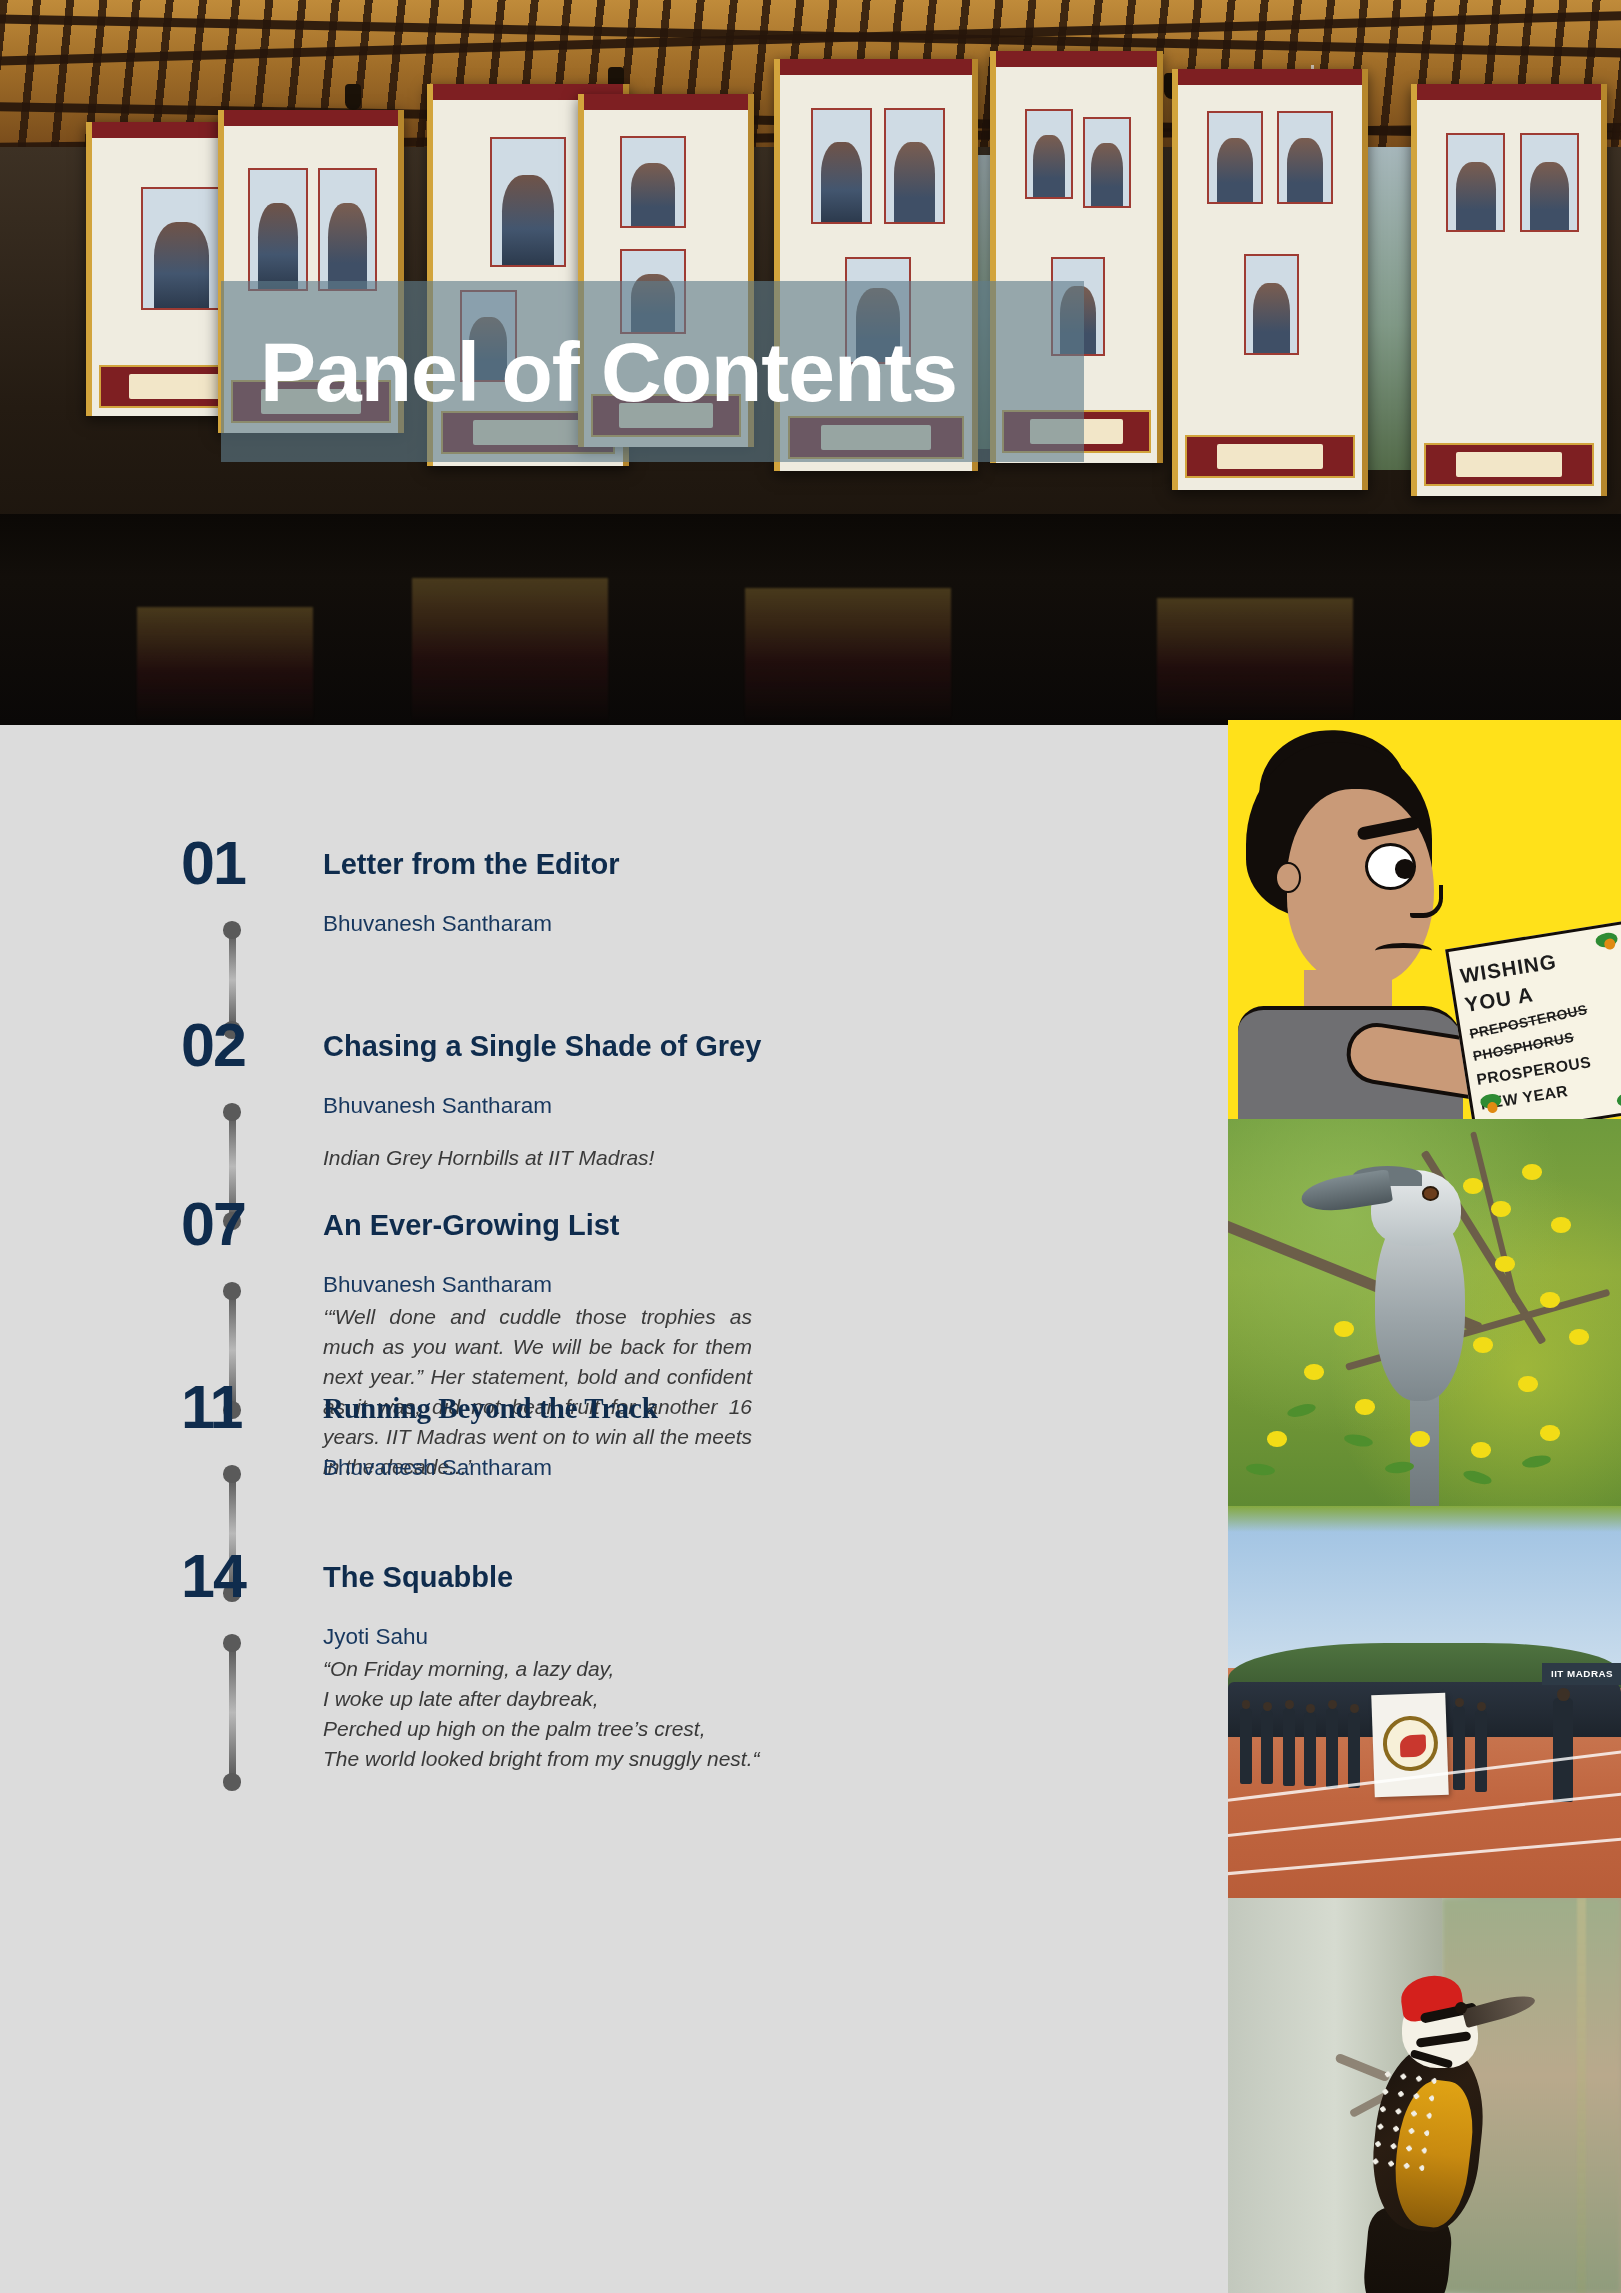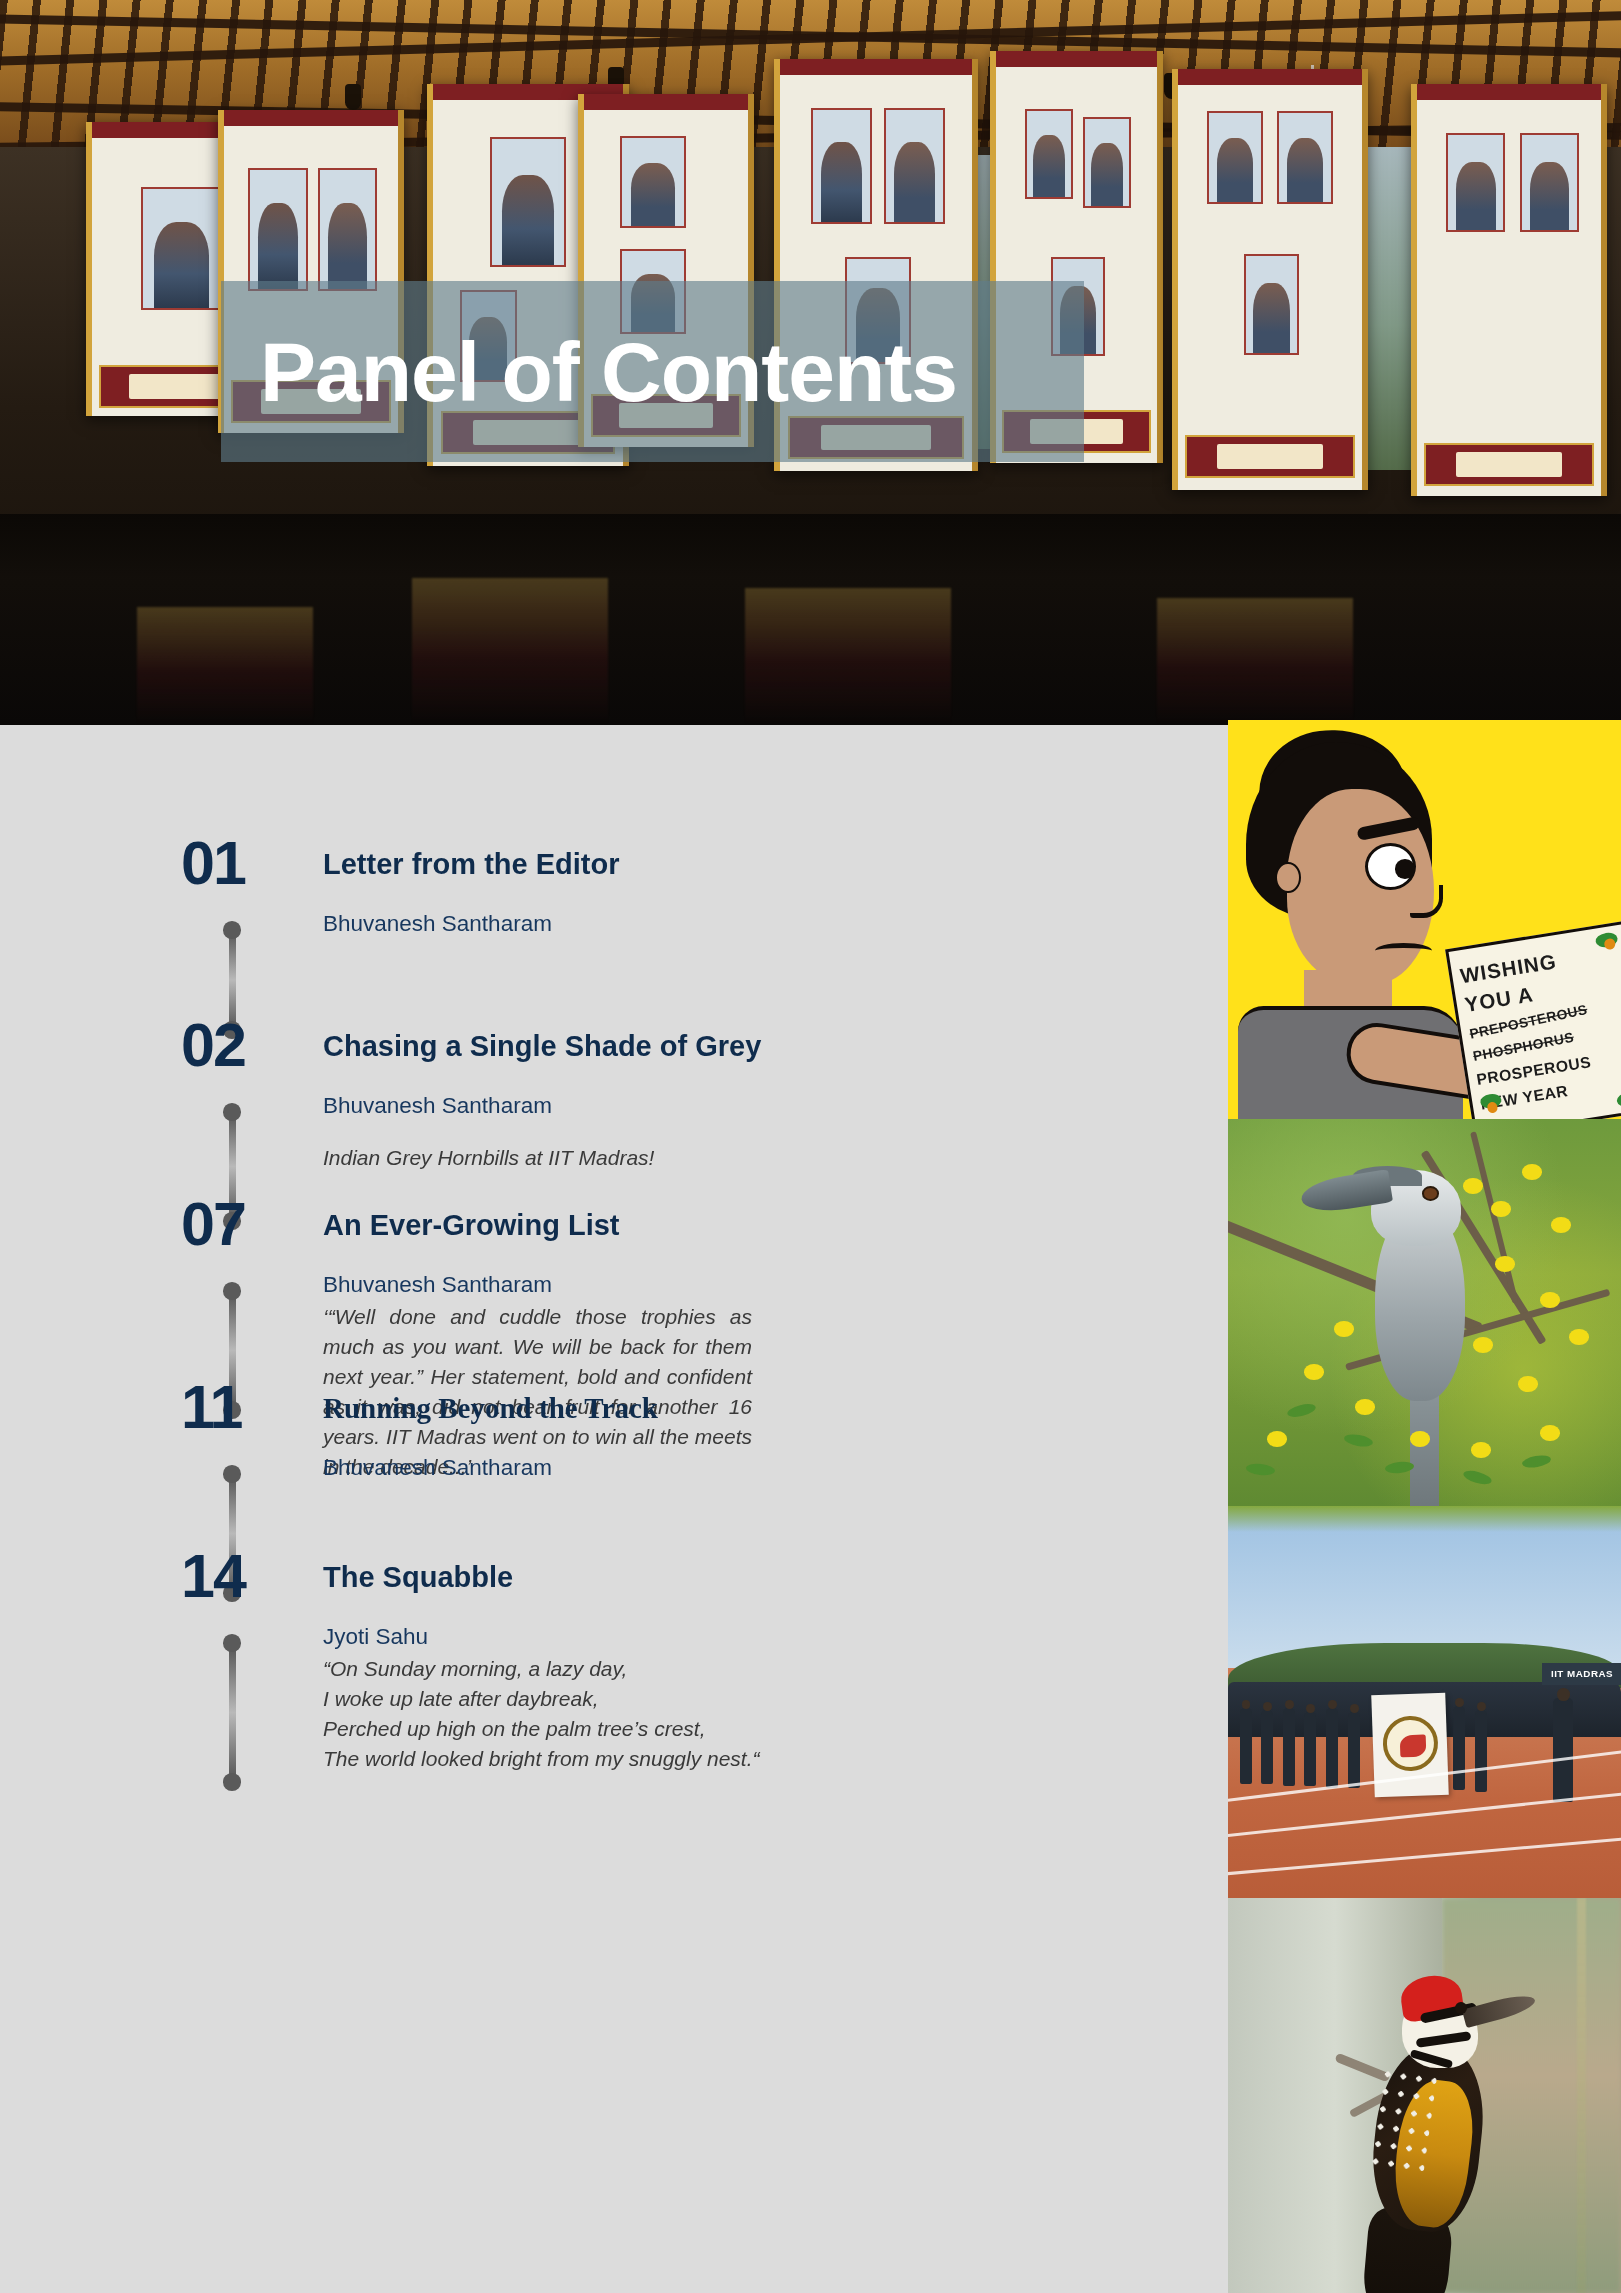--- a/index.html
+++ b/index.html
@@ -391,21 +391,21 @@
         <div class="line"></div>
           <div class="dot top"></div>
           <div class="dot bot"></div>
       </div>
     </div>
 
     <div class="entry" style="top:821px; height:274px;">
       <div class="num">14</div>
       <div class="title" style="top:13.7px;">The Squabble</div>
       <div class="author" style="top:76px;">Jyoti Sahu</div>
-      <div class="blurb poem" style="top:108px; right:431px; white-space:pre-line;">“On Sunday morning, a lazy day,
+      <div class="blurb poem" style="top:108px; right:431px; white-space:pre-line;">“On Friday morning, a lazy day,
 I woke up late after daybreak,
 Perched up high on the palm tree’s crest,
 The world looked bright from my snuggly nest.“</div>
       <div class="connector" style="top:88px; height:157px;">
         <div class="line"></div>
           <div class="dot top"></div>
           <div class="dot bot"></div>
       </div>
     </div>
   </div>

